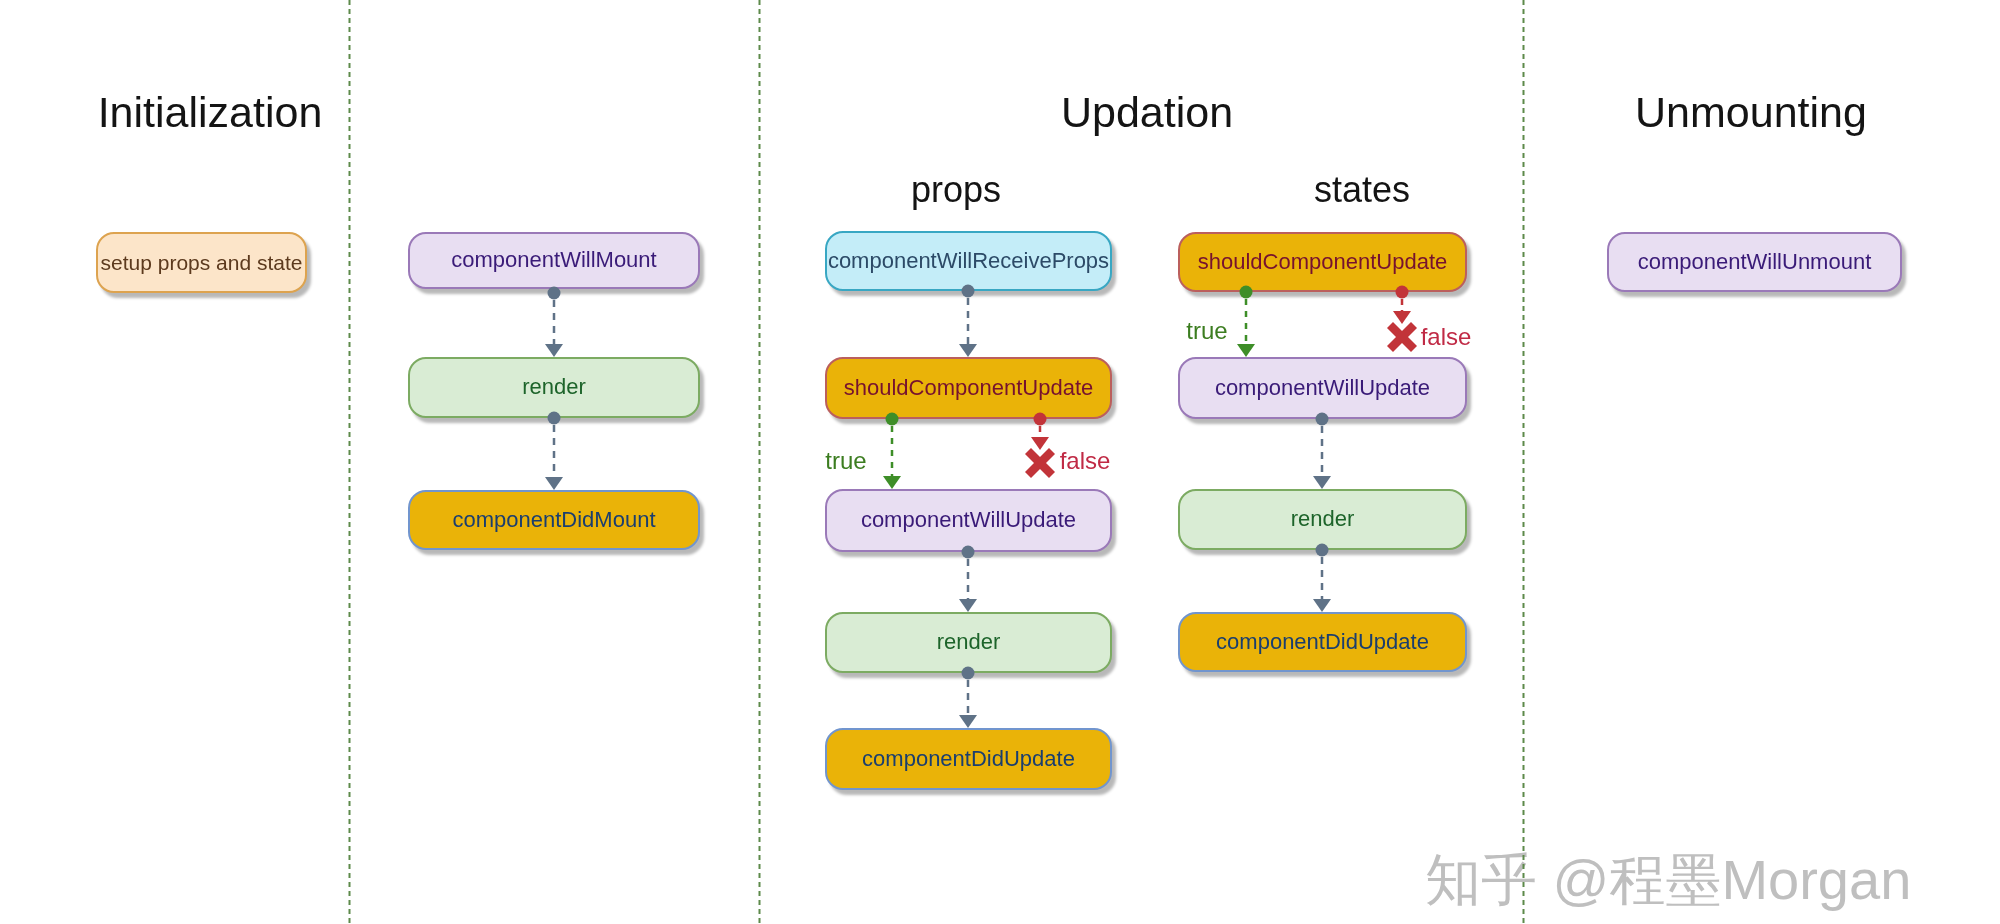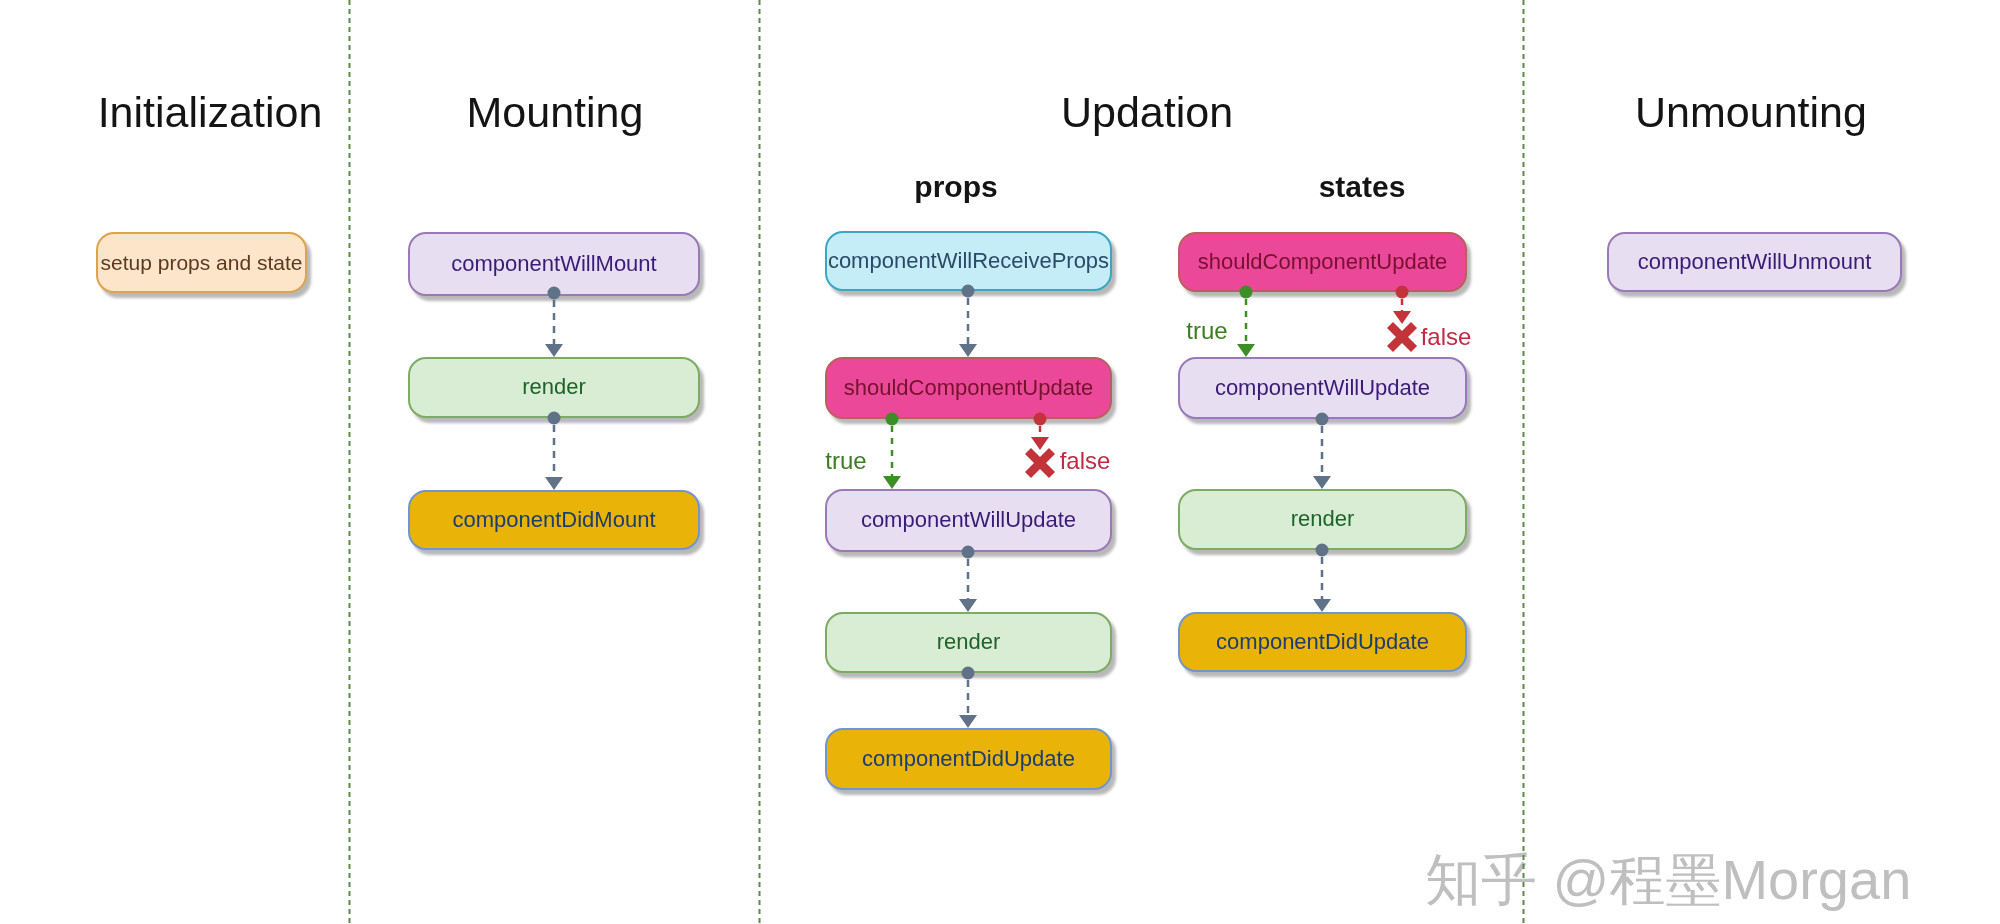--- a/index.html
+++ b/index.html
@@ -6,34 +6,34 @@
   .canvas{
     position:relative;width:2000px;height:924px;background:#ffffff;overflow:hidden;
     font-family:"Liberation Sans","DejaVu Sans",sans-serif;
   }
   .sec-title{
     position:absolute;transform:translateX(-50%);
     font-size:43px;font-weight:500;color:#141414;white-space:nowrap;line-height:1;
   }
   .col-title{
     position:absolute;transform:translateX(-50%);
-    font-size:30px;font-weight:700;color:#141414;white-space:nowrap;line-height:1;
+    font-size:36px;font-weight:400;color:#141414;white-space:nowrap;line-height:1;
   }
   .node{
     position:absolute;box-sizing:border-box;display:flex;align-items:center;justify-content:center;
     border-radius:18px;border:2px solid;font-size:22px;line-height:1.1;white-space:nowrap;
     box-shadow:4px 5px 3px rgba(0,0,0,0.28);
   }
   .node.small{font-size:21px;}
   .orange{background:#fce5c9;border-color:#dda34f;color:#5c3a1e;}
   .purple{background:#e8def2;border-color:#9a79b8;color:#3a1b78;}
   .green {background:#d9ecd4;border-color:#7cab62;color:#1d642a;}
   .blue  {background:#eab308;border-color:#7195ce;color:#1a3e6f;}
   .cyan  {background:#c4edf8;border-color:#38a7c3;color:#2c4a67;}
-  .red   {background:#ec4899;border-color:#bb5f5d;color:#76122f;}
+  .red   {background:#eab308;border-color:#bb5f5d;color:#76122f;}
   .branch-label{
     position:absolute;transform:translate(-50%,-50%);
     font-size:24px;white-space:nowrap;line-height:1;
   }
   .true-label{color:#3c7d20;}
   .false-label{color:#c02a45;}
   .watermark{
     position:absolute;left:1425px;top:800px;font-size:56px;color:#bfbfbf;
     text-shadow:2px 2px 1px rgba(255,255,255,0.9);white-space:nowrap;line-height:1.2;margin-top:46px;
   }
@@ -51,30 +51,29 @@
   .x-mark{stroke:#c23439;stroke-width:8.5;fill:none;}
 </style>
 </head>
 <body>
 
 <div class="canvas">
 
   <div class="watermark">知乎 @程墨Morgan</div>
 
   <div class="sec-title" style="left:210px;top:91px">Initialization</div>
-  <div class="sec-title" style="left:555px;top:91px">Mounting</div>
   <div class="sec-title" style="left:1147px;top:91px">Updation</div>
   <div class="sec-title" style="left:1751px;top:91px">Unmounting</div>
 
   <div class="col-title" style="left:956px;top:172px">props</div>
   <div class="col-title" style="left:1362px;top:172px">states</div>
 
   <div class="node orange small" style="left:96px;top:232px;width:211px;height:61px">setup props and state</div>
 
-  <div class="node purple" style="left:408px;top:232px;width:292px;height:64px">componentWillMount</div>
+  <div class="node purple" style="left:408px;top:232px;width:292px;height:57px">componentWillMount</div>
   <div class="node green" style="left:408px;top:357px;width:292px;height:61px">render</div>
   <div class="node blue" style="left:408px;top:490px;width:292px;height:60px">componentDidMount</div>
 
   <div class="node cyan" style="left:825px;top:231px;width:287px;height:60px">componentWillReceiveProps</div>
   <div class="node red" style="left:825px;top:357px;width:287px;height:62px">shouldComponentUpdate</div>
   <div class="node purple" style="left:825px;top:489px;width:287px;height:63px">componentWillUpdate</div>
   <div class="node green" style="left:825px;top:612px;width:287px;height:61px">render</div>
   <div class="node blue" style="left:825px;top:728px;width:287px;height:62px">componentDidUpdate</div>
 
   <div class="node red" style="left:1178px;top:232px;width:289px;height:60px">shouldComponentUpdate</div>

